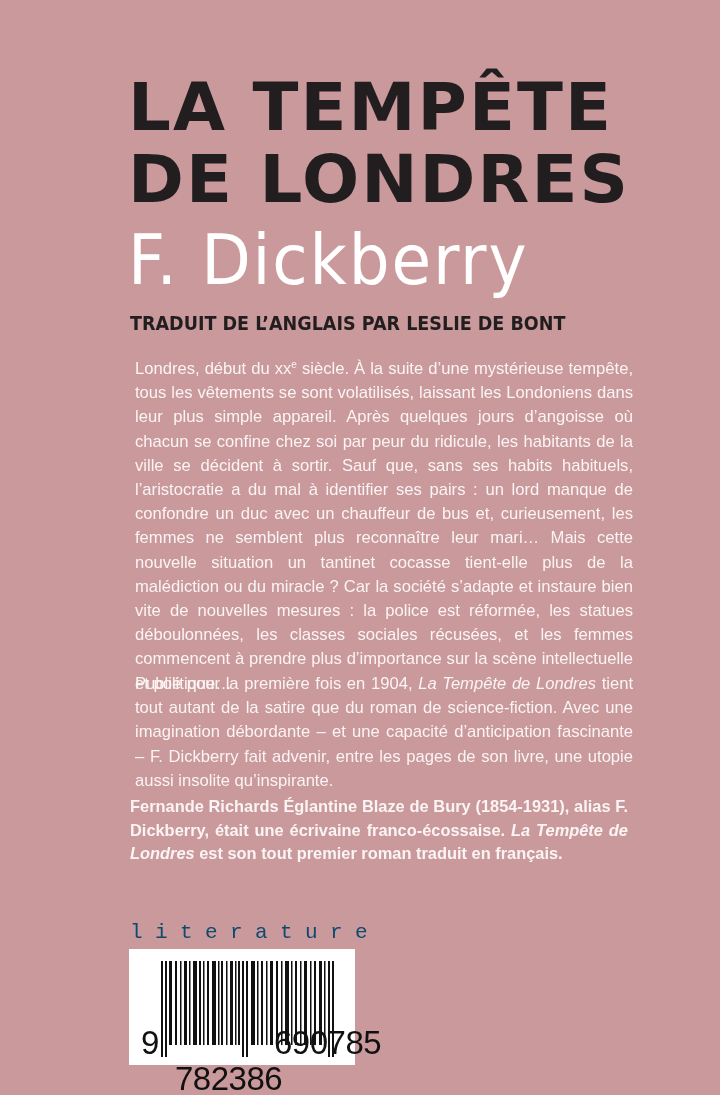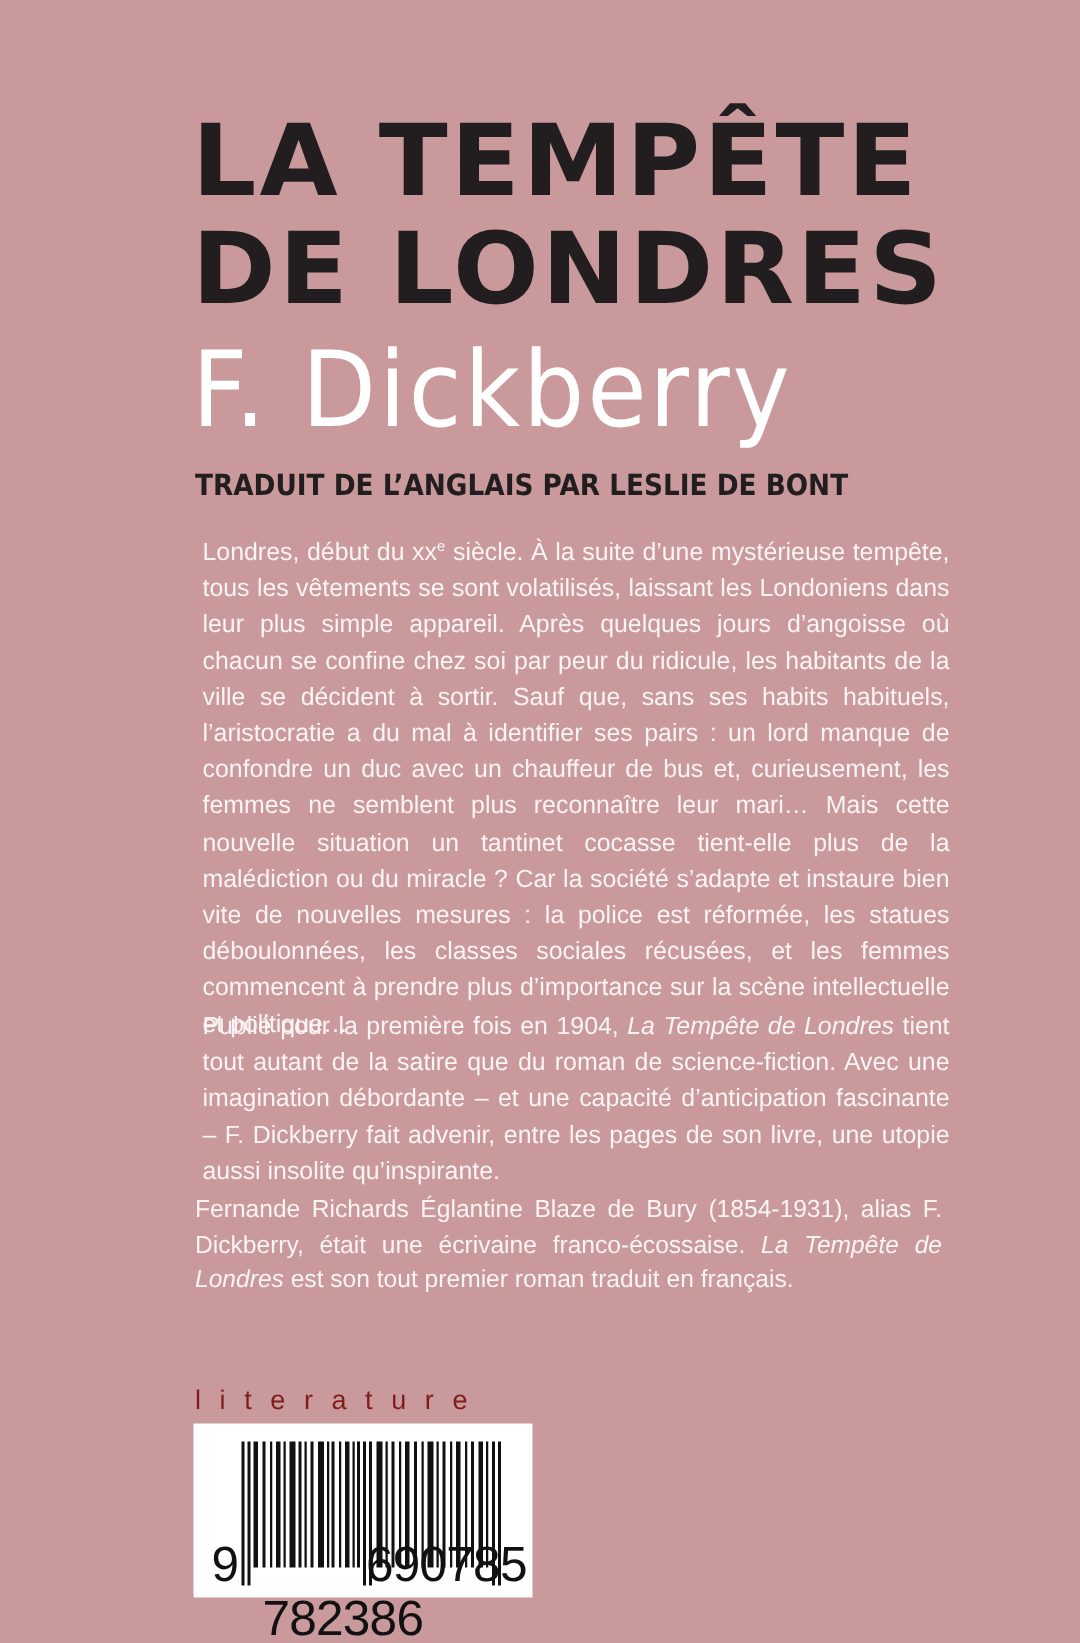--- a/index.html
+++ b/index.html
@@ -80,37 +80,37 @@
     }
     .blurb-1 { top: 348px; }
     .blurb-2 { top: 667px; }
     .bio {
       position: absolute;
       left: 130px;
       top: 795px;
       width: 498px;
       color: #fbf4f4;
       font-family: "Liberation Sans", sans-serif;
-      font-weight: normal;
+      font-weight: bold;
       font-size: 16.4px;
       line-height: 23.5px;
       text-align: justify;
       text-align-last: left;
       margin: 0;
     }
     em { font-style: italic; }
     .sup { font-size: 10px; vertical-align: 6px; }
 
     .collection {
       position: absolute;
       left: 130px;
       top: 921px;
-      color: #7f1d1d;
-      font-family: Liberation Sans, sans-serif;
-      font-size: 18px;
+      color: #0c4a6e;
+      font-family: Liberation Mono, monospace;
+      font-size: 21px;
       line-height: 24px;
       letter-spacing: 12.4px;
       white-space: nowrap;
     }
     .barcode-box {
       position: absolute;
       left: 129px;
       top: 949px;
       width: 226px;
       height: 116px;
@@ -125,21 +125,21 @@
       left: 8px;
       top: 76px;
       font-family: "Liberation Sans", sans-serif;
       font-size: 33px;
       line-height: 36px;
       color: #111;
       white-space: nowrap;
     }
     .barcode-digits .first { position: absolute; left: 4px; top: 0; }
     .barcode-digits .group1 { position: absolute; left: 38px; top: 0; letter-spacing: -0.5px; margin-top: 36px; }
-    .barcode-digits .group2 { position: absolute; left: 107px; top: 0; letter-spacing: -0.5px; }
+    .barcode-digits .group2 { position: absolute; left: 137px; top: 0; letter-spacing: -0.5px; }
 
     .legal {
       position: absolute;
       left: 373px;
       top: 971px;
       font-family: "Liberation Sans", sans-serif;
       font-size: 13.6px;
       line-height: 19.2px;
       white-space: nowrap;
     }

